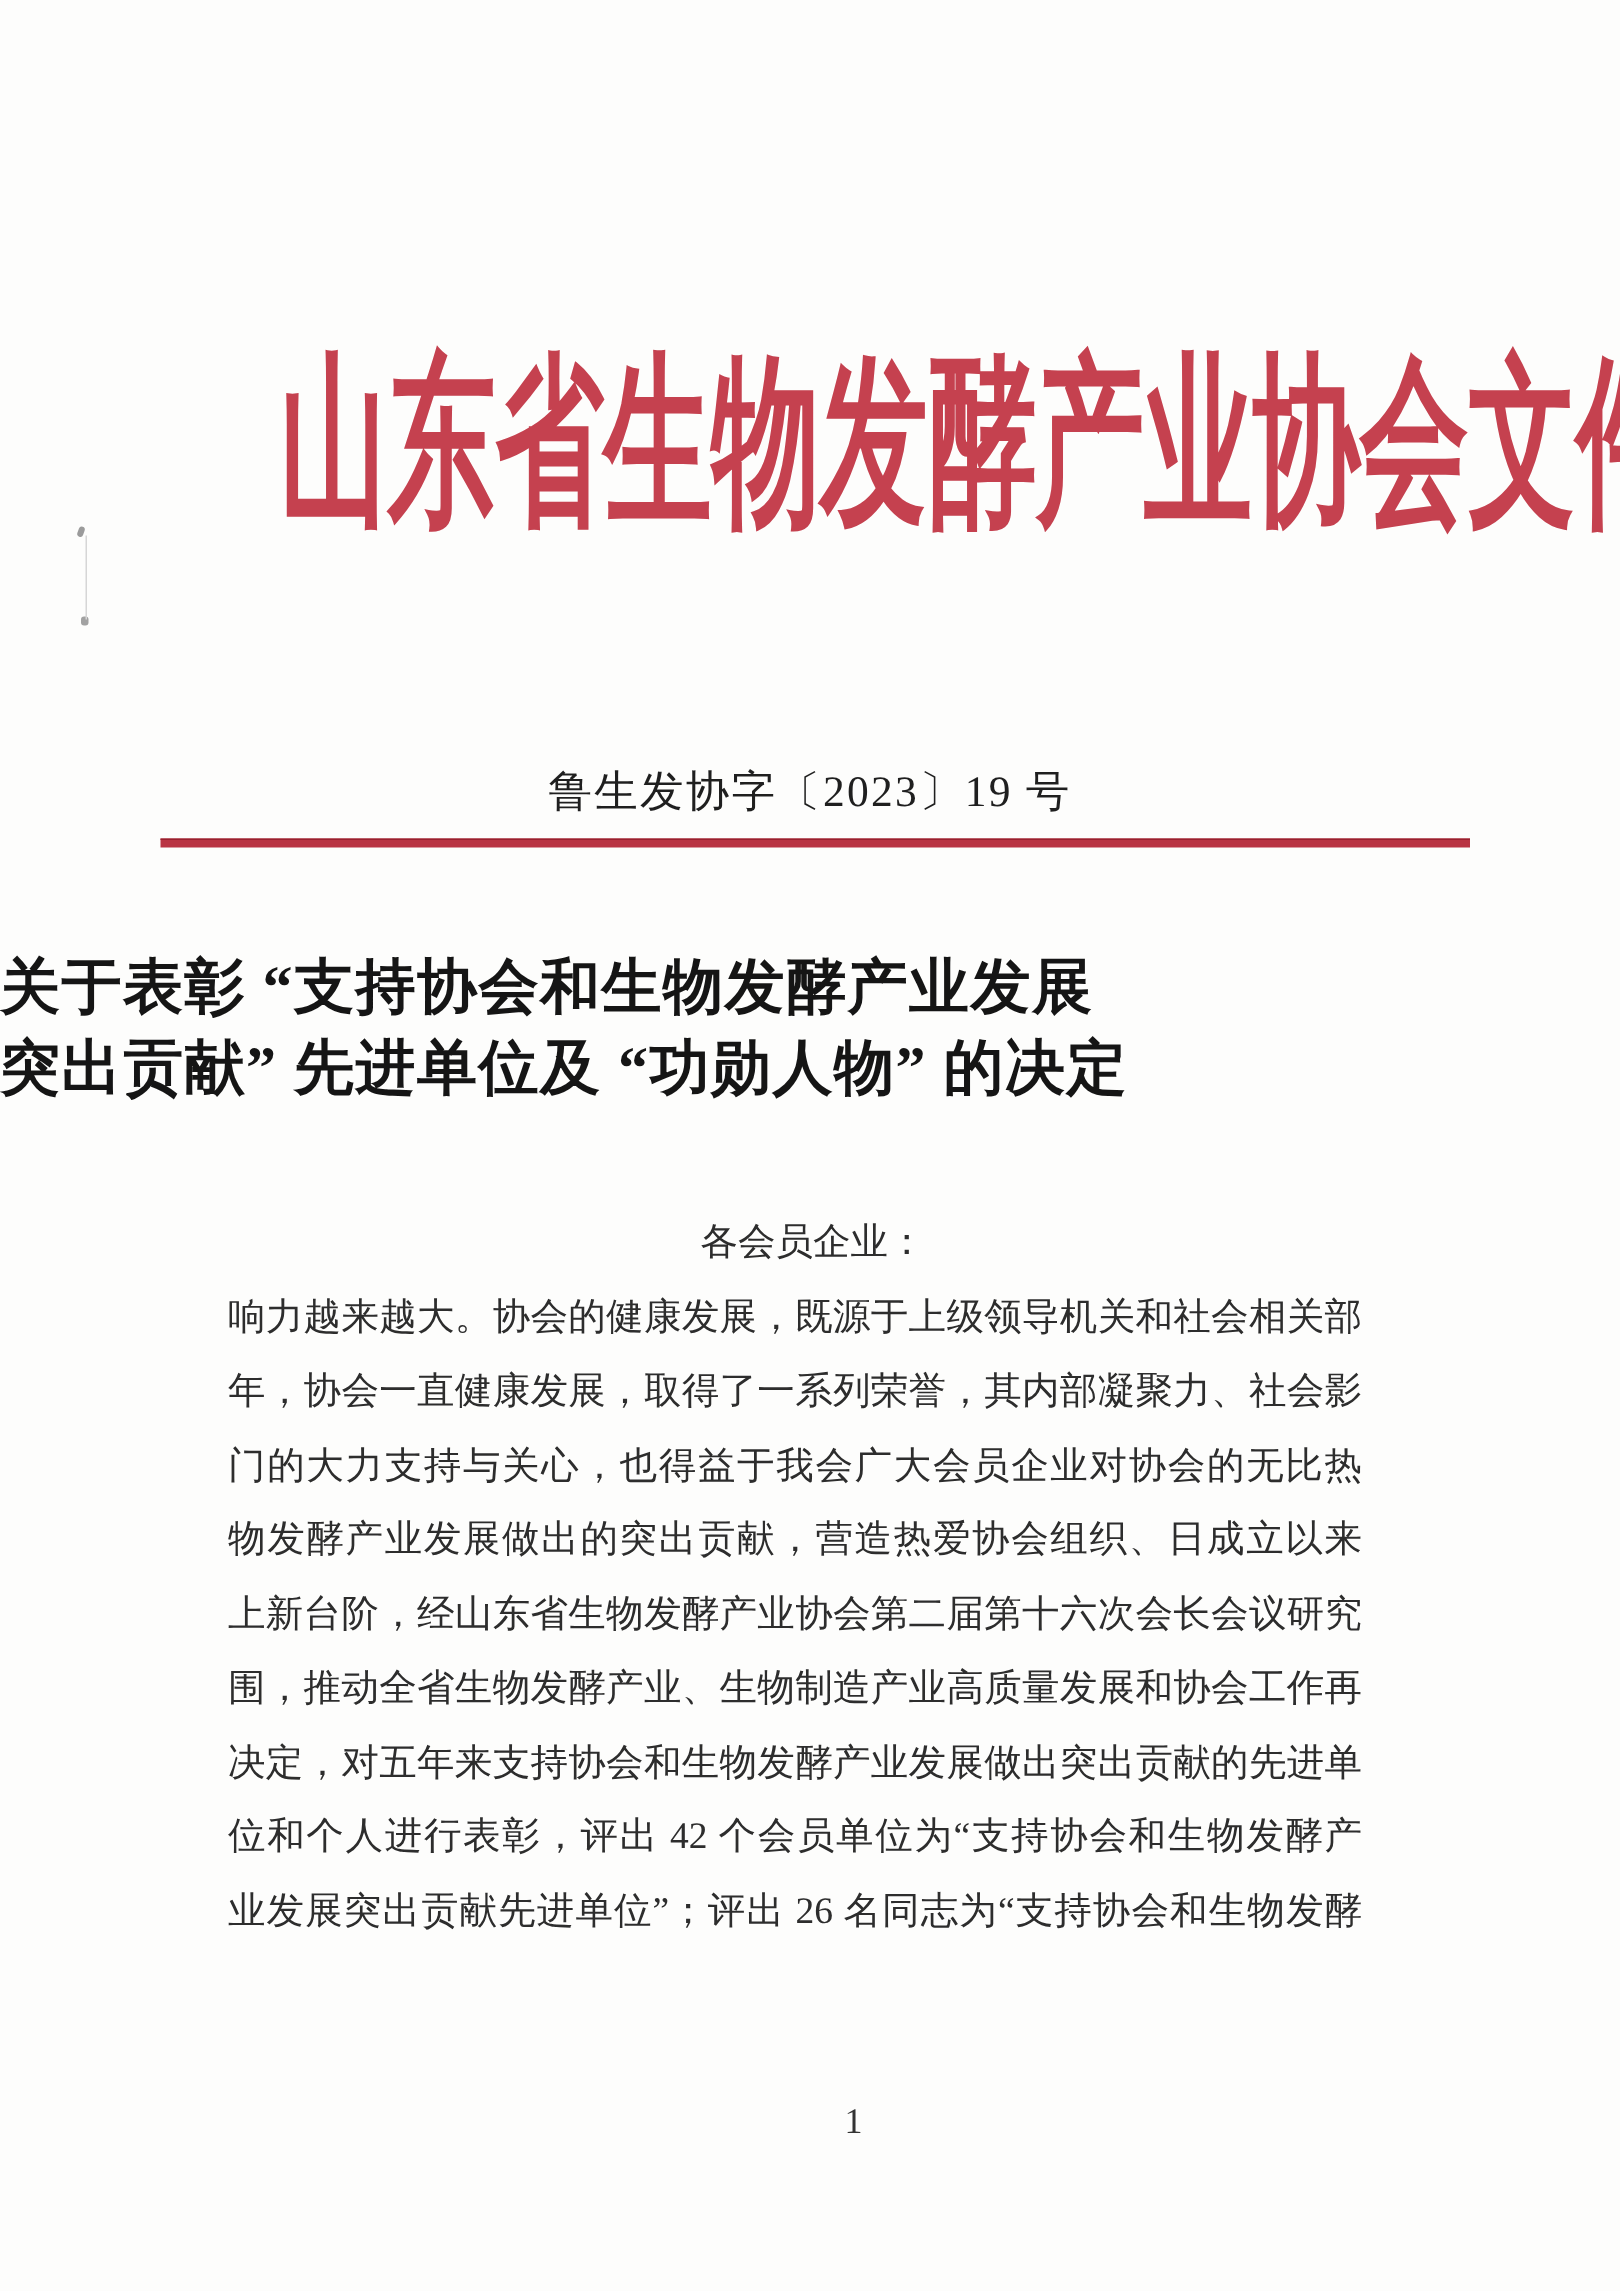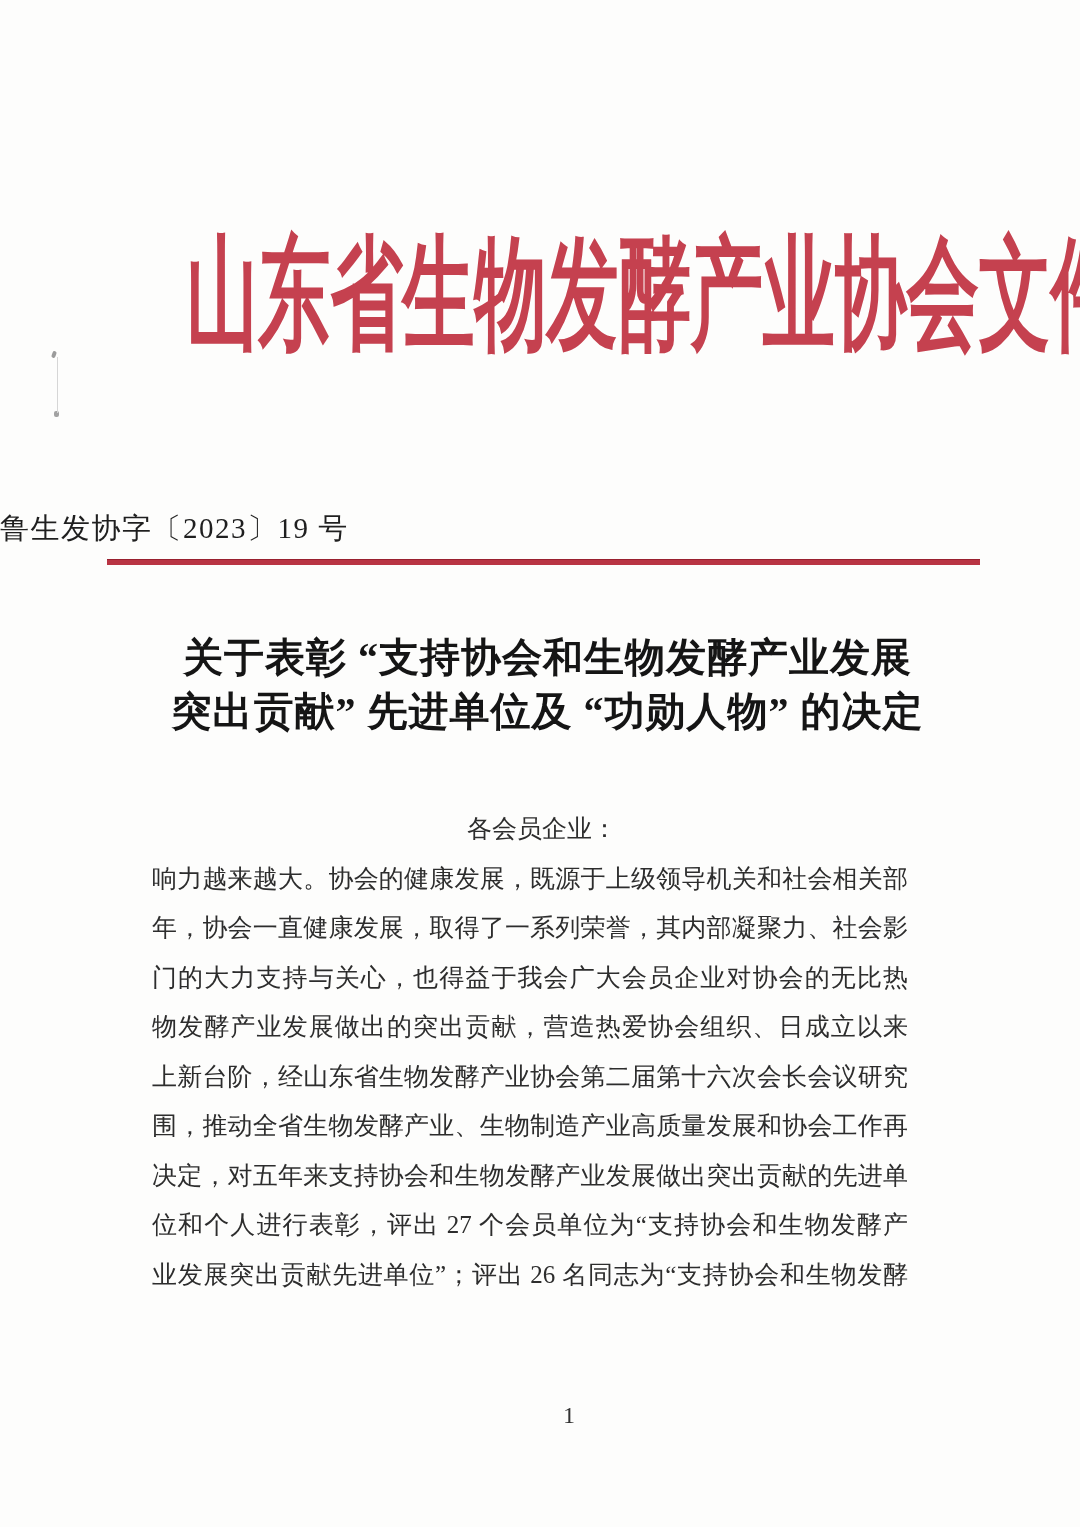--- a/index.html
+++ b/index.html
@@ -17,38 +17,38 @@
     text-align:center;white-space:nowrap;
     font-size:110px;line-height:122px;font-weight:bold;
     color:#c5414f;
     transform:scale(0.655,1.12);
     transform-origin:50% 50%;
   }
 
   
   .doc-number{
     position:absolute;top:511px;left:0;right:0;
+    text-align:center;
     font-size:29px;line-height:34px;color:#1f1f1f;
     letter-spacing:1.5px;
   }
 
   
   .red-rule{
     position:absolute;left:107px;top:559px;width:873px;height:5px;
     background:#b93443;
     border-top:1px solid #99202f;
   }
 
   
   .doc-title{
     position:absolute;top:631px;left:0;right:0;
-    text-align:center;font-weight:bold;color:#151515;
+    font-weight:bold;color:#151515;
     font-size:40px;line-height:54px;letter-spacing:1px;
     white-space:nowrap;
-    margin-left:15px;
   }
 
   
   .body-block{
     position:absolute;left:152px;top:804px;width:756px;
     font-size:25px;color:#2d2d2d;
   }
   .bl{height:49.5px;line-height:49.5px;overflow:visible}
   .j{text-align:justify;text-align-last:justify}
   .salutation{padding-left:24px;text-align:center}
@@ -84,21 +84,21 @@
 
   <div class="body-block">
     <div class="bl salutation">各会员企业：</div>
     <div class="bl j">响力越来越大。协会的健康发展，既源于上级领导机关和社会相关部</div>
     <div class="bl j">年，协会一直健康发展，取得了一系列荣誉，其内部凝聚力、社会影</div>
     <div class="bl j">门的大力支持与关心，也得益于我会广大会员企业对协会的无比热</div>
     <div class="bl j">物发酵产业发展做出的突出贡献，营造热爱协会组织、日成立以来</div>
     <div class="bl j">上新台阶，经山东省生物发酵产业协会第二届第十六次会长会议研究</div>
     <div class="bl j">围，推动全省生物发酵产业、生物制造产业高质量发展和协会工作再</div>
     <div class="bl j">决定，对五年来支持协会和生物发酵产业发展做出突出贡献的先进单</div>
-    <div class="bl j">位和个人进行表彰，评出 27 个会员单位为“支持协会和生物发酵产</div>
+    <div class="bl j">位和个人进行表彰，评出 42 个会员单位为“支持协会和生物发酵产</div>
     <div class="bl j">业发展突出贡献先进单位”；评出 26 名同志为“支持协会和生物发酵</div>
   </div>
 
   <div class="pageno">1</div>
 
   <div class="speck-a"></div>
   <div class="speck-b"></div>
   <div class="hairline"></div>
 
 </div>

